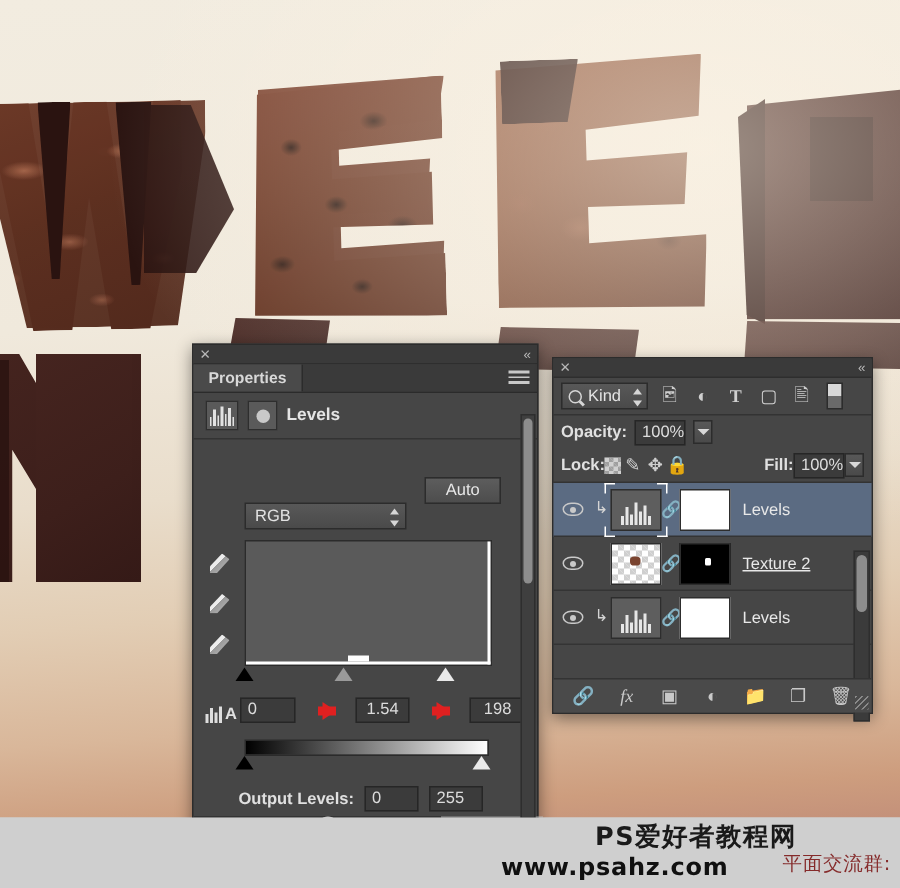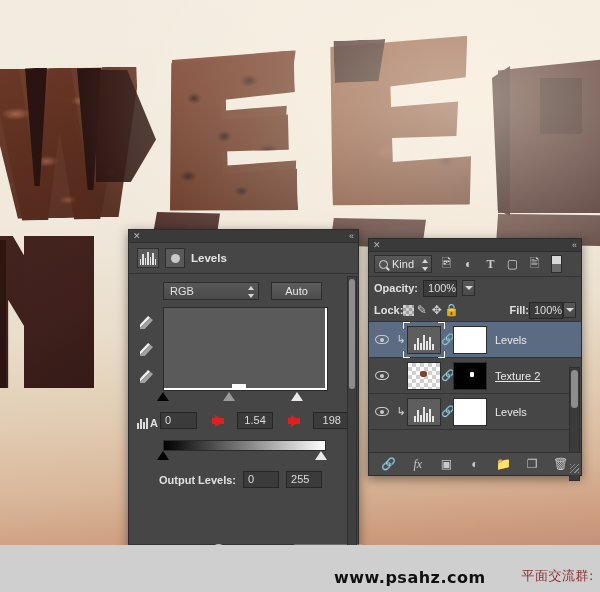--- a/index.html
+++ b/index.html
@@ -323,20 +323,29 @@
     <div class="letter flat-dark" style="left:496px; top:214px; width:104px; height:32px; clip-path: polygon(2% 0,100% 4%,100% 100%,0 94%); opacity:.9;"></div>
   </div>
 
   <div class="panel" id="properties" style="left:128px; top:229px; width:231px; height:338px;">
 
     <div class="panel-topbar">
       <span class="panel-close">✕</span>
       <span class="panel-collapse">«</span>
     </div>
 
+    <div class="tabrow">
+      <div class="tab">Properties</div>
+      <div class="tabfill"></div>
+      <div class="panel-menu">
+        <span></span>
+          <span></span>
+          <span></span>
+      </div>
+    </div>
 
     <div class="prop-head">
       <div class="prop-icon">
         <b style="height:6px"></b>
           <b style="height:11px"></b>
           <b style="height:7px"></b>
         <b style="height:13px"></b>
           <b style="height:8px"></b>
           <b style="height:12px"></b>
           <b style="height:6px"></b>
@@ -344,21 +353,21 @@
       <div class="circ-icon">
           <em></em>
         </div>
       <div class="prop-title">Levels</div>
     </div>
 
     <div class="sep"></div>
 
 
     <div class="row" style="padding:8px 10px 0 34px; gap:12px;">
-      <span class="combo" style="width:96px;">
+      <span class="combo" style="width:108px;margin-top:34px;">
         <span>RGB</span>
         <span class="arrows">
             <i class="up"></i>
             <i class="dn"></i>
           </span>
       </span>
       <span class="btn" style="width:51px;">Auto</span>
     </div>
 
     <div class="row" style="padding:7px 10px 0 8px; align-items:flex-start;">
@@ -557,17 +566,18 @@
       <div class="lf">▣</div>
       <div class="lf">◐</div>
       <div class="lf">📁</div>
       <div class="lf">❐</div>
       <div class="lf">🗑</div>
       <div class="resize-grip"></div>
     </div>
   </div>
 
   <div class="wm-strip">
+    <div class="wm-cn">PS爱好者教程网</div>
     <div class="wm-cn2">平面交流群:</div>
     <div class="wm-url">www.psahz.com</div>
   </div>
 
 </div>
 
 </body></html>

